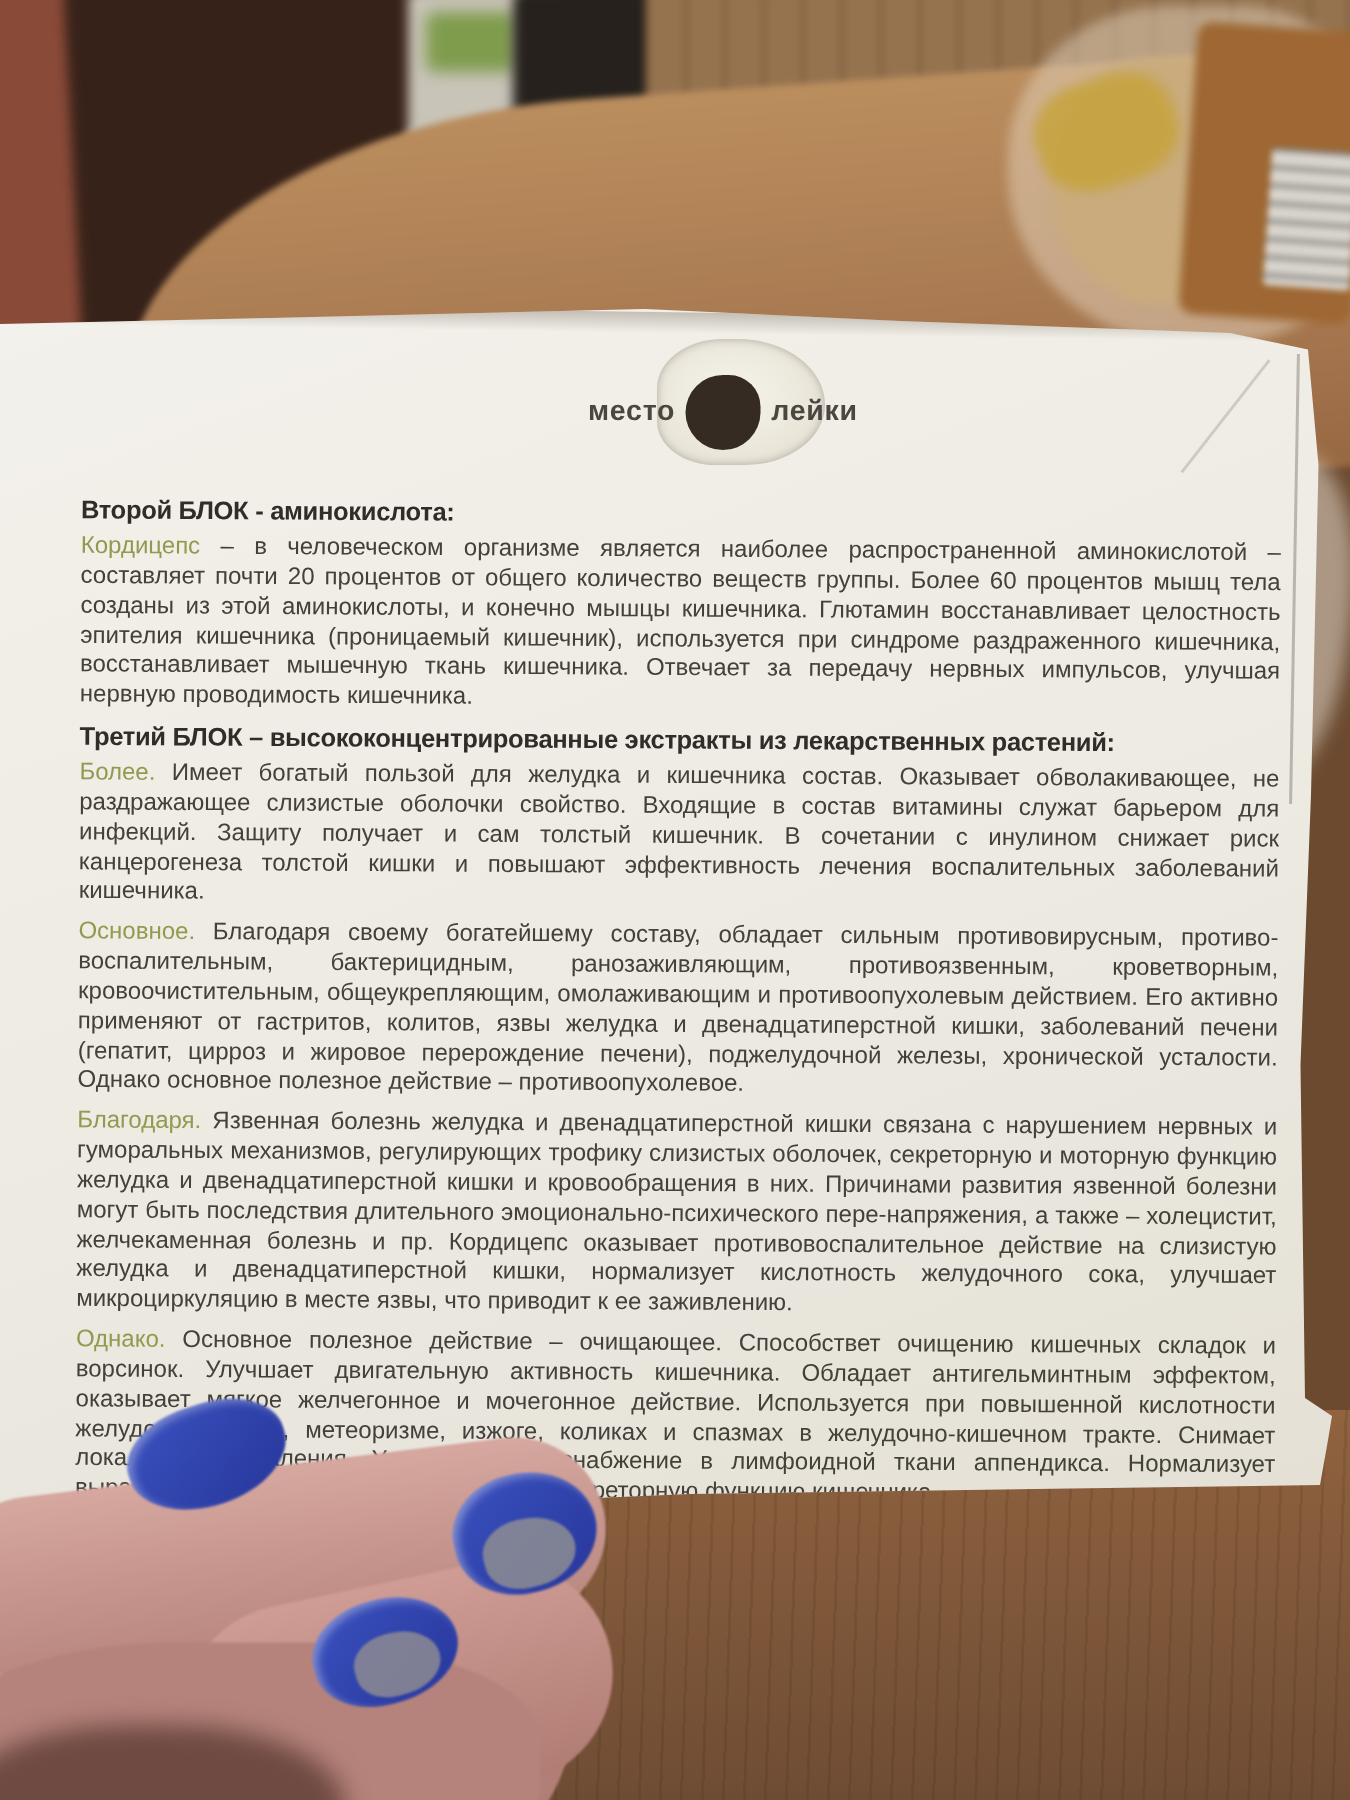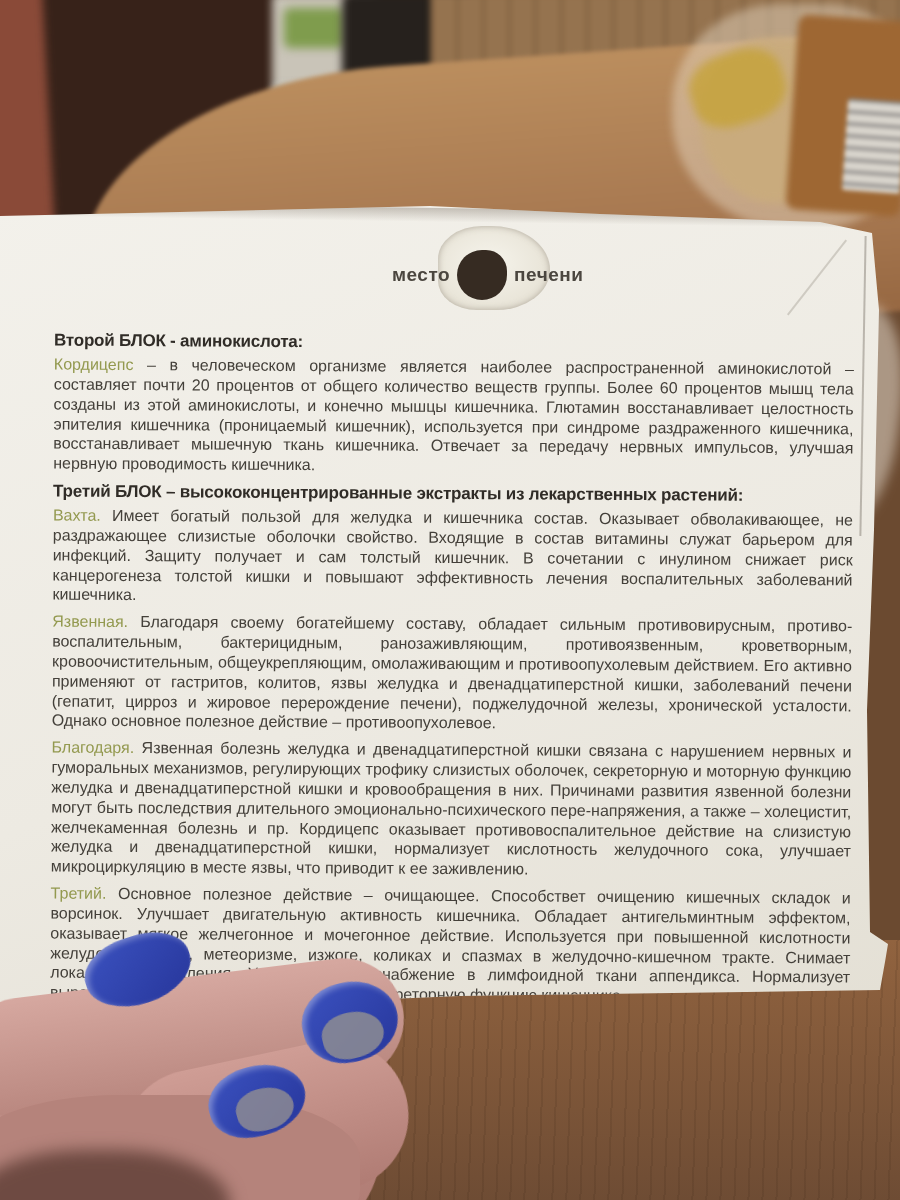--- a/index.html
+++ b/index.html
@@ -126,39 +126,39 @@
 
   <div class="abs paper">
     <div class="abs paper-topshade"></div>
     <div class="abs crease-v"></div>
     <div class="abs crease-d"></div>
     <div class="abs torn-patch"></div>
 
     <div class="abs sticker-row">
       <span class="sticker-word">место</span>
       <span class="sticker-circle"></span>
-      <span class="sticker-word">печени</span>
+      <span class="sticker-word">лейки</span>
     </div>
 
     <div class="abs leaflet-text">
       <h3>Второй БЛОК - аминокислота:</h3>
       <p><span class="lead">Кордицепс</span>
          <span>– в человеческом организме  является наиболее распространенной аминокислотой – составляет почти 20 процентов от общего количество веществ группы. Более 60 процентов мышц тела созданы из этой аминокислоты, и конечно мышцы кишечника. Глютамин восстанавливает целостность эпителия кишечника (проницаемый кишечник), используется при синдроме раздраженного кишечника, восстанавливает мышечную ткань кишечника. Отвечает за передачу нервных импульсов, улучшая нервную проводимость кишечника.</span></p>
 
       <h3>Третий БЛОК – высококонцентрированные экстракты из лекарственных растений:</h3>
-      <p><span class="lead">Вахта.</span>
+      <p><span class="lead">Более.</span>
          <span>Имеет богатый пользой для желудка и кишечника состав. Оказывает обволакивающее, не раздражающее слизистые оболочки свойство. Входящие в состав витамины служат барьером для инфекций. Защиту получает и сам толстый кишечник. В сочетании с инулином снижает риск канцерогенеза толстой кишки и повышают эффективность лечения воспалительных заболеваний кишечника.</span></p>
 
-      <p><span class="lead">Язвенная.</span>
+      <p><span class="lead">Основное.</span>
          <span>Благодаря своему богатейшему составу, обладает сильным противовирусным, противо-воспалительным, бактерицидным, ранозаживляющим, противоязвенным, кроветворным, кровоочистительным, общеукрепляющим, омолаживающим и противоопухолевым действием. Его активно применяют от гастритов, колитов, язвы желудка и двенадцатиперстной кишки, заболеваний печени (гепатит, цирроз и жировое перерождение печени), поджелудочной железы, хронической усталости. Однако основное полезное действие – противоопухолевое.</span></p>
 
       <p><span class="lead">Благодаря.</span>
          <span>Язвенная болезнь желудка и двенадцатиперстной кишки связана с нарушением нервных и гуморальных механизмов, регулирующих трофику слизистых оболочек, секреторную и моторную функцию желудка и двенадцатиперстной кишки и кровообращения в них. Причинами развития язвенной болезни могут быть последствия длительного эмоционально-психического пере-напряжения, а также – холецистит, желчекаменная болезнь и пр. Кордицепс оказывает противовоспалительное действие на слизистую желудка и двенадцатиперстной кишки, нормализует кислотность желудочного сока, улучшает микроциркуляцию в месте язвы, что приводит к ее заживлению.</span></p>
 
-      <p><span class="lead">Третий.</span>
+      <p><span class="lead">Однако.</span>
          <span>Основное полезное действие – очищающее. Способствет очищению кишечных складок и ворсинок. Улучшает двигательную активность кишечника. Обладает антигельминтным эффектом, оказывает мягкое желчегонное и мочегонное действие. Используется при повышенной кислотности желудочного сока, метеоризме, изжоге, коликах и спазмах в желудочно-кишечном тракте. Снимает локальные воспаления. Улучшает кровоснабжение в лимфоидной ткани аппендикса. Нормализует выработку пептидных гормонов, улучшает секреторную функцию кишечника.</span></p>
     </div>
   </div>
 
   <div>
     <div class="abs hand palm-base"></div>
     <div class="abs hand finger-index"></div>
     <div class="abs hand finger-mid"></div>
     <div class="abs hand hand-bottom"></div>
     <div class="abs hand nail nail-thumb"></div>

